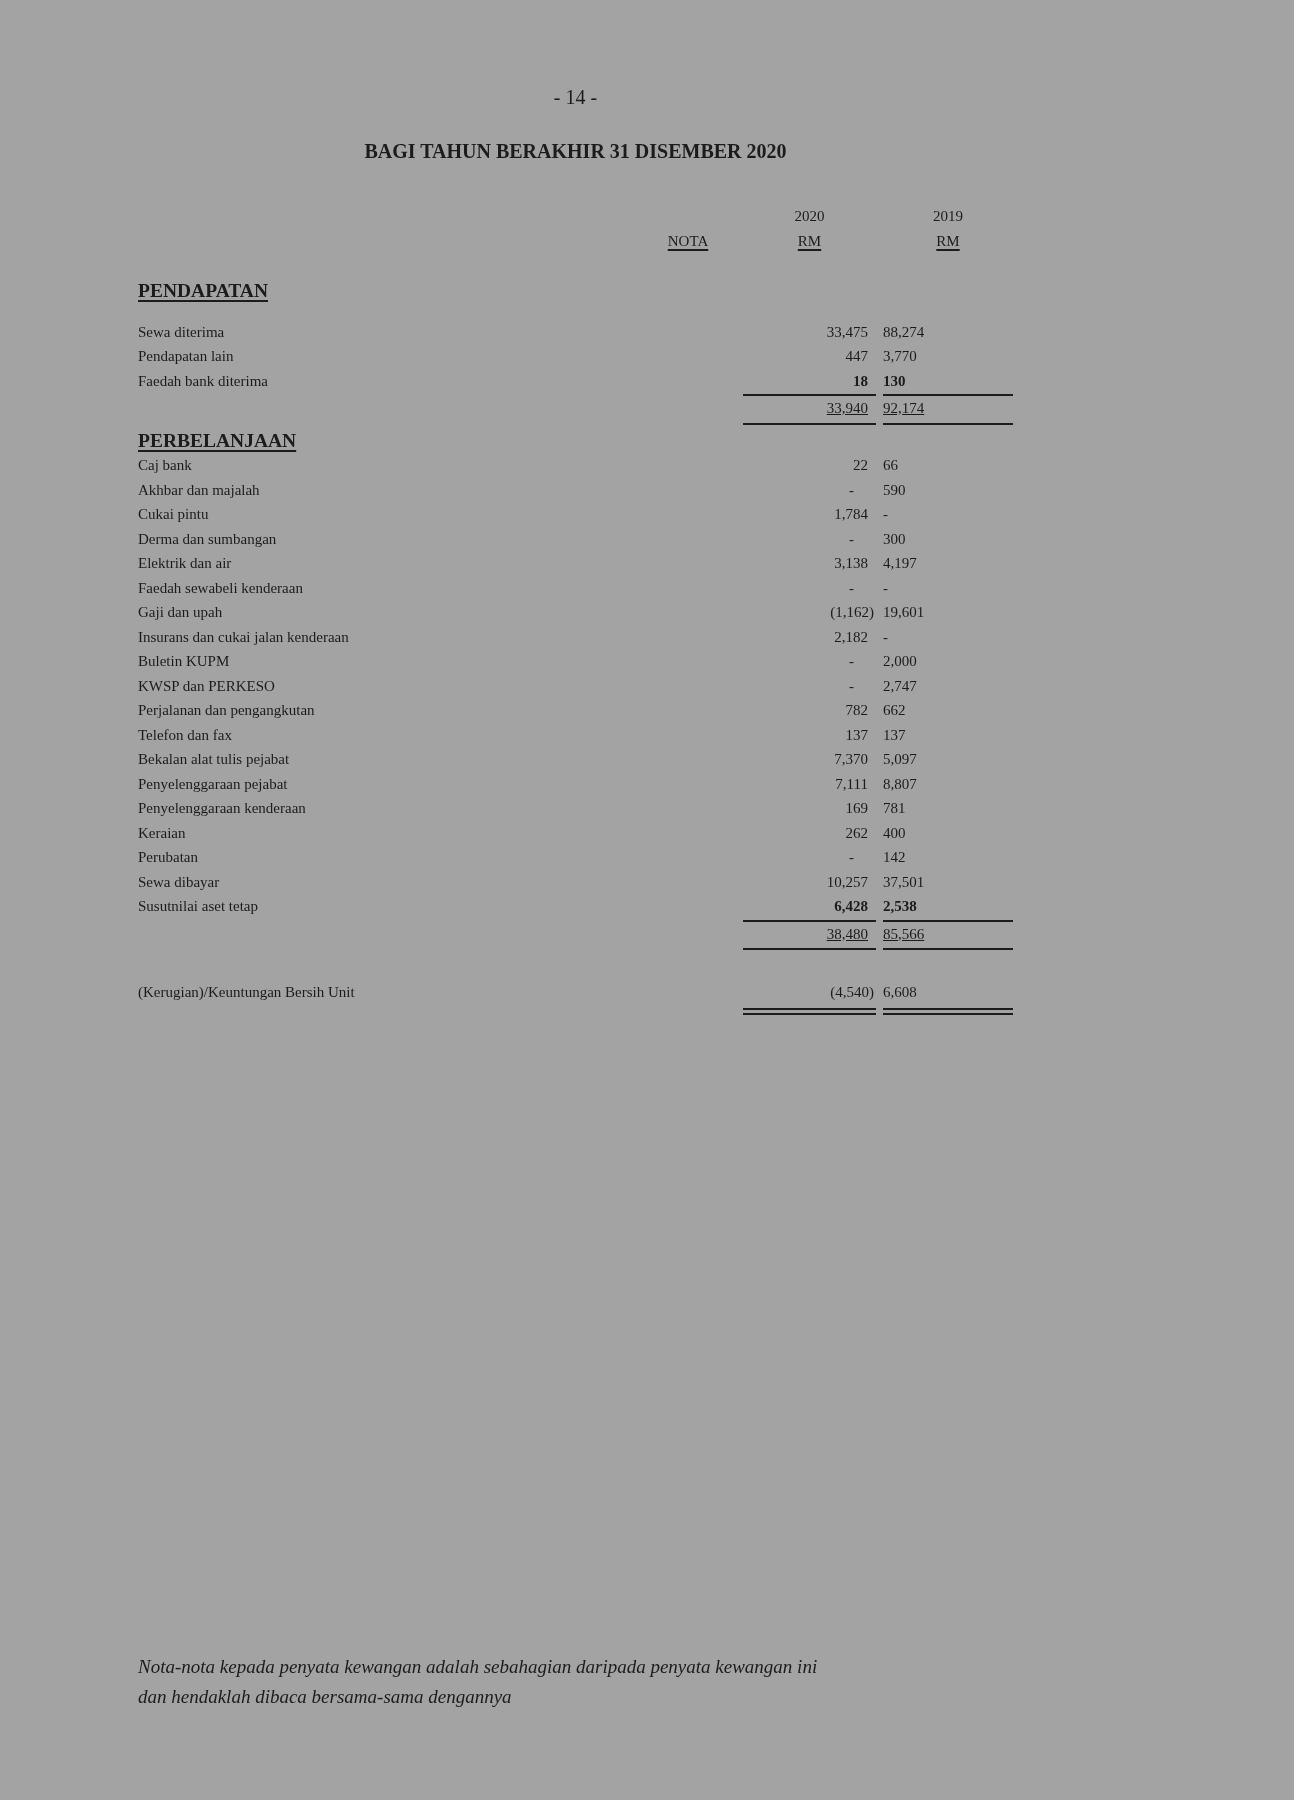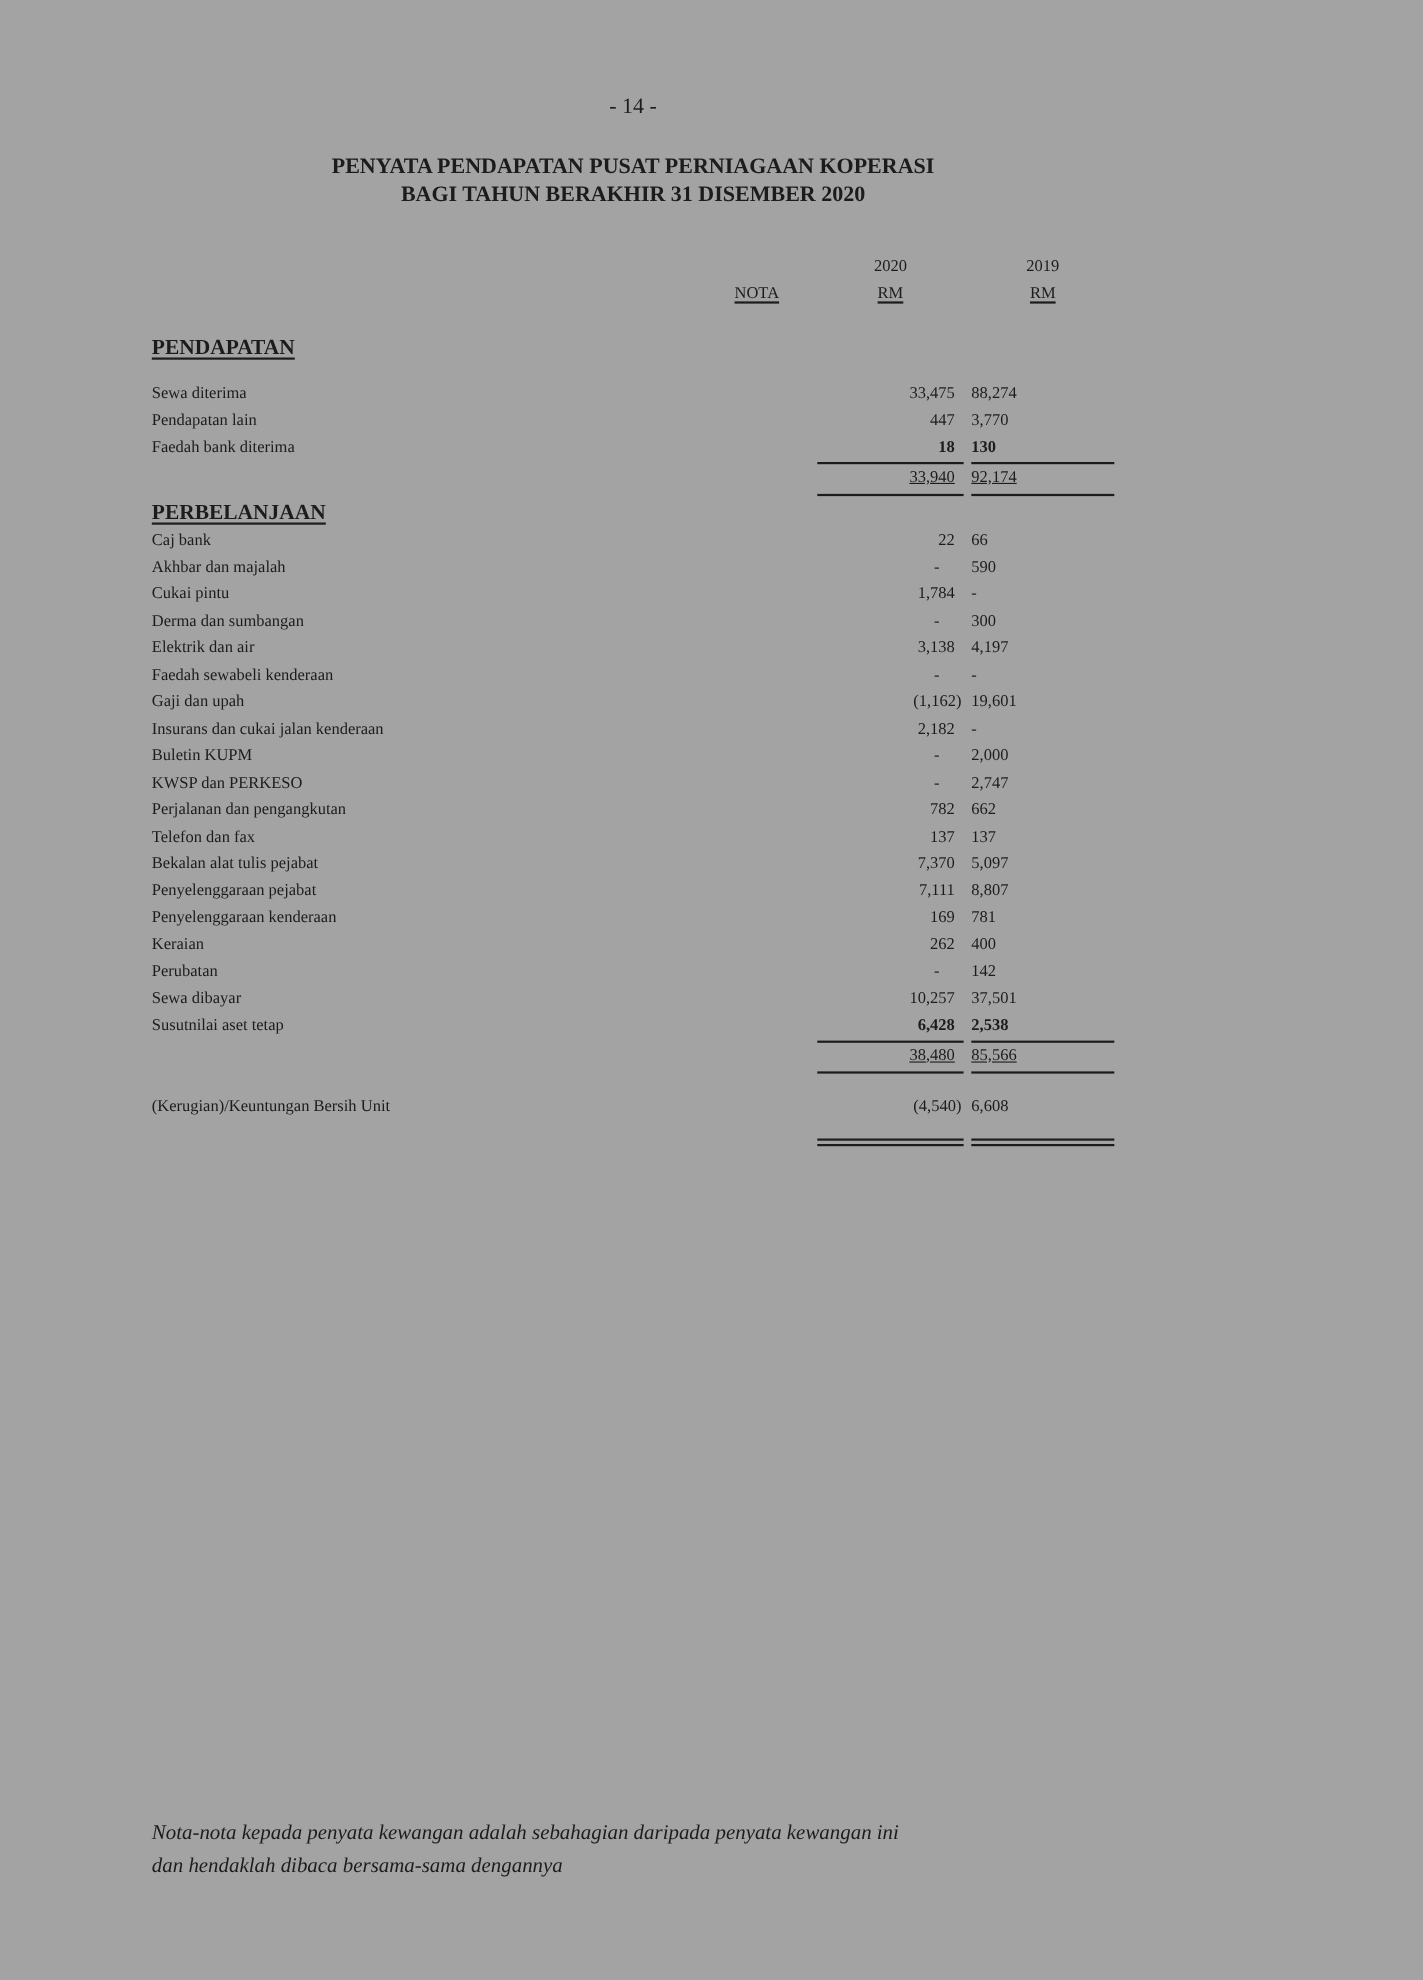--- a/index.html
+++ b/index.html
@@ -58,21 +58,21 @@
     font-weight: bold;
     line-height: 24.5px;
     text-decoration: underline;
     text-decoration-thickness: 2px;
     text-underline-offset: 3px;
   }
   .mt-income { margin-top: 26px; margin-bottom: 16px; }
   .mt-expense { margin-top: 4px; }
   .rule-b { border-bottom: 2px solid #1c1c1c; padding-bottom: 1px; font-weight: bold; }
   .rule-b2 { border-bottom: 2px solid #1c1c1c; padding-bottom: 2px; text-decoration: underline; }
-  .rule-dbl { border-bottom: 7px double #1c1c1c; padding-bottom: 16px; }
+  .rule-dbl { border-bottom: 7px double #1c1c1c; padding-bottom: 3px; margin-top: 12px; }
   .net-row { margin-top: 18px; }
   .dash { padding-right: 22px; }
   .paren { padding-right: 2px; }
   .footer-note {
     position: absolute;
     left: 138px;
     top: 1652px;
     width: 820px;
     font-size: 19px;
     font-style: italic;
@@ -81,21 +81,20 @@
 </style>
 </head>
 <body>
 
 <div class="page">
   <div class="content">
 
     <div class="page-number">- 14 -</div>
 
     <div class="doc-title">
-      <div>PENYATA PENDAPATAN PUSAT PERNIAGAAN KOPERASI</div>
       <div class="underlined">BAGI TAHUN BERAKHIR 31 DISEMBER 2020</div>
     </div>
 
     <div class="col-headers">
       <div class="row">
         <div class="c-label"></div>
         <div class="c-nota"></div>
         <div class="c-v1 ch-center">2020</div>
         <div class="c-gap"></div>
         <div class="c-v2 ch-center">2019</div>

